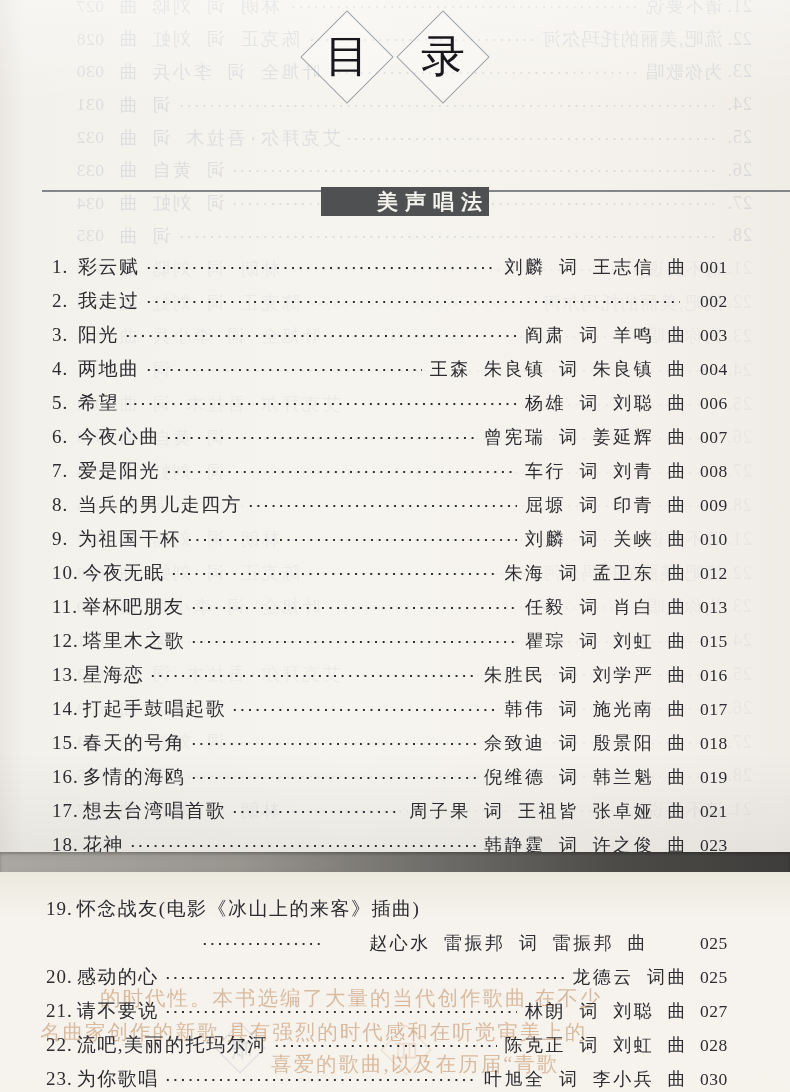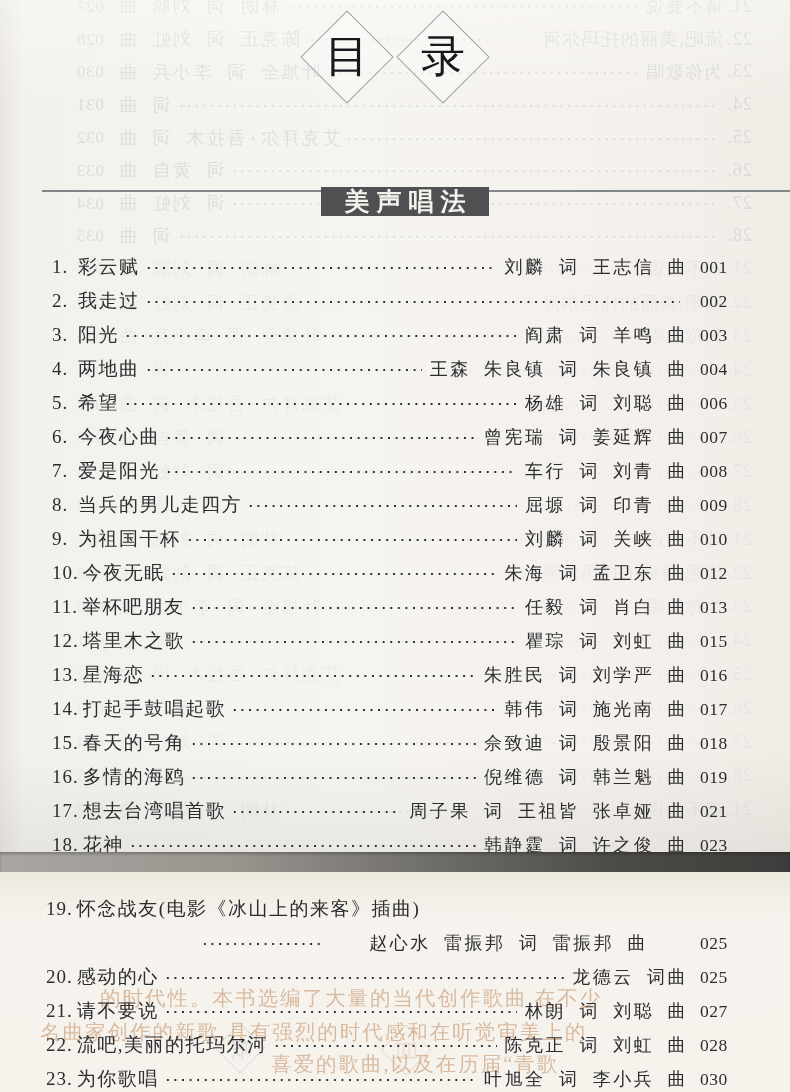--- a/index.html
+++ b/index.html
@@ -24,22 +24,22 @@
   .ghost-body .toc-row{height:33.8px;}
   
   .title-row{position:absolute;top:24px;left:0;width:100%;display:flex;
     justify-content:center;gap:30px;z-index:2;}
   .diamond{width:64px;height:64px;border:1.5px solid #9da2a8;transform:rotate(45deg);
     display:flex;align-items:center;justify-content:center;background:rgba(255,255,255,.25);}
   .dchar{transform:rotate(-45deg);font-size:44px;line-height:1;color:#17171c;font-weight:500;}
   
   .rule{position:absolute;top:190px;left:42px;right:0;height:2px;background:#82868a;z-index:1;}
   .section-header{position:absolute;top:187px;left:321px;width:168px;height:29px;z-index:2;
-    background:#4f5052;color:#f4f2ec;display:flex;align-items:center;justify-content:center;
-    font-size:25px;font-weight:bold;letter-spacing:7px;padding-left:7px;box-sizing:border-box;}
+    background:#4f5052;color:#f4f2ec;display:flex;align-items:center;justify-content:flex-end;
+    font-size:21px;font-weight:bold;letter-spacing:7px;padding-left:7px;box-sizing:border-box;}
   
   .toc{position:absolute;z-index:1;}
   .toc-main{top:250px;left:52px;right:48px;}
   .toc-row{display:flex;align-items:center;height:34px;font-size:19px;white-space:nowrap;}
   .num{min-width:22px;margin-right:4px;letter-spacing:1px;}
   .song-title{letter-spacing:1.5px;}
   .dots{flex:1 1 auto;min-width:18px;height:1em;margin:0 8px 0 5px;align-self:center;
     background-image:radial-gradient(circle,currentColor 1.25px,transparent 1.45px);
     background-size:7.6px 8px;background-repeat:repeat-x;background-position:0 60%;}
   .credits{font-size:18px;letter-spacing:2.5px;font-family:Liberation Mono, monospace;}

